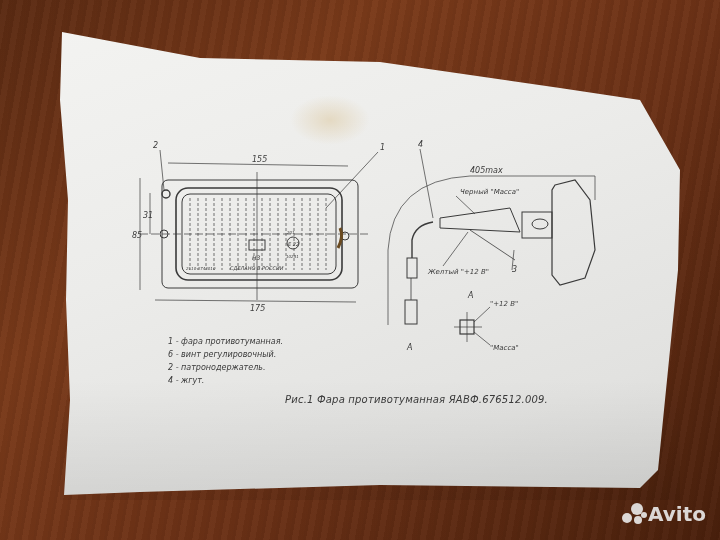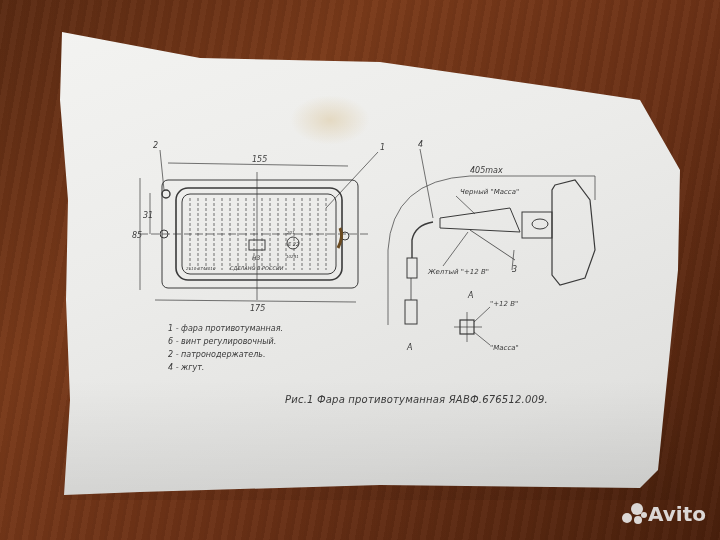--- a/index.html
+++ b/index.html
@@ -25,21 +25,21 @@
       border-radius: 50%;
       background: radial-gradient(ellipse, rgba(220,200,160,0.55), rgba(220,200,160,0) 70%);
     }
     .shadow-band {
       position: absolute; left: 60px; top: 380px; width: 620px; height: 120px;
       background: linear-gradient(180deg, rgba(0,0,0,0) 0%, rgba(0,0,0,0.08) 100%);
       clip-path: polygon(0 0, 100% 0, 100% 100%, 0 100%);
     }
     svg.drawing { position: absolute; left: 0; top: 0; }
     .legend {
-      position: absolute; left: 168px; top: 322px;
+      position: absolute; left: 168px; top: 335px;
       font-family: "DejaVu Sans", sans-serif; font-style: italic;
       font-size: 8px; color: #3a3a3a; line-height: 13px;
     }
     .caption {
       position: absolute; left: 285px; top: 394px;
       font-family: "DejaVu Sans", sans-serif; font-style: italic;
       font-size: 10px; color: #3a3a3a; letter-spacing: 0.2px;
     }
     .avito {
       position: absolute; right: 14px; bottom: 14px;

